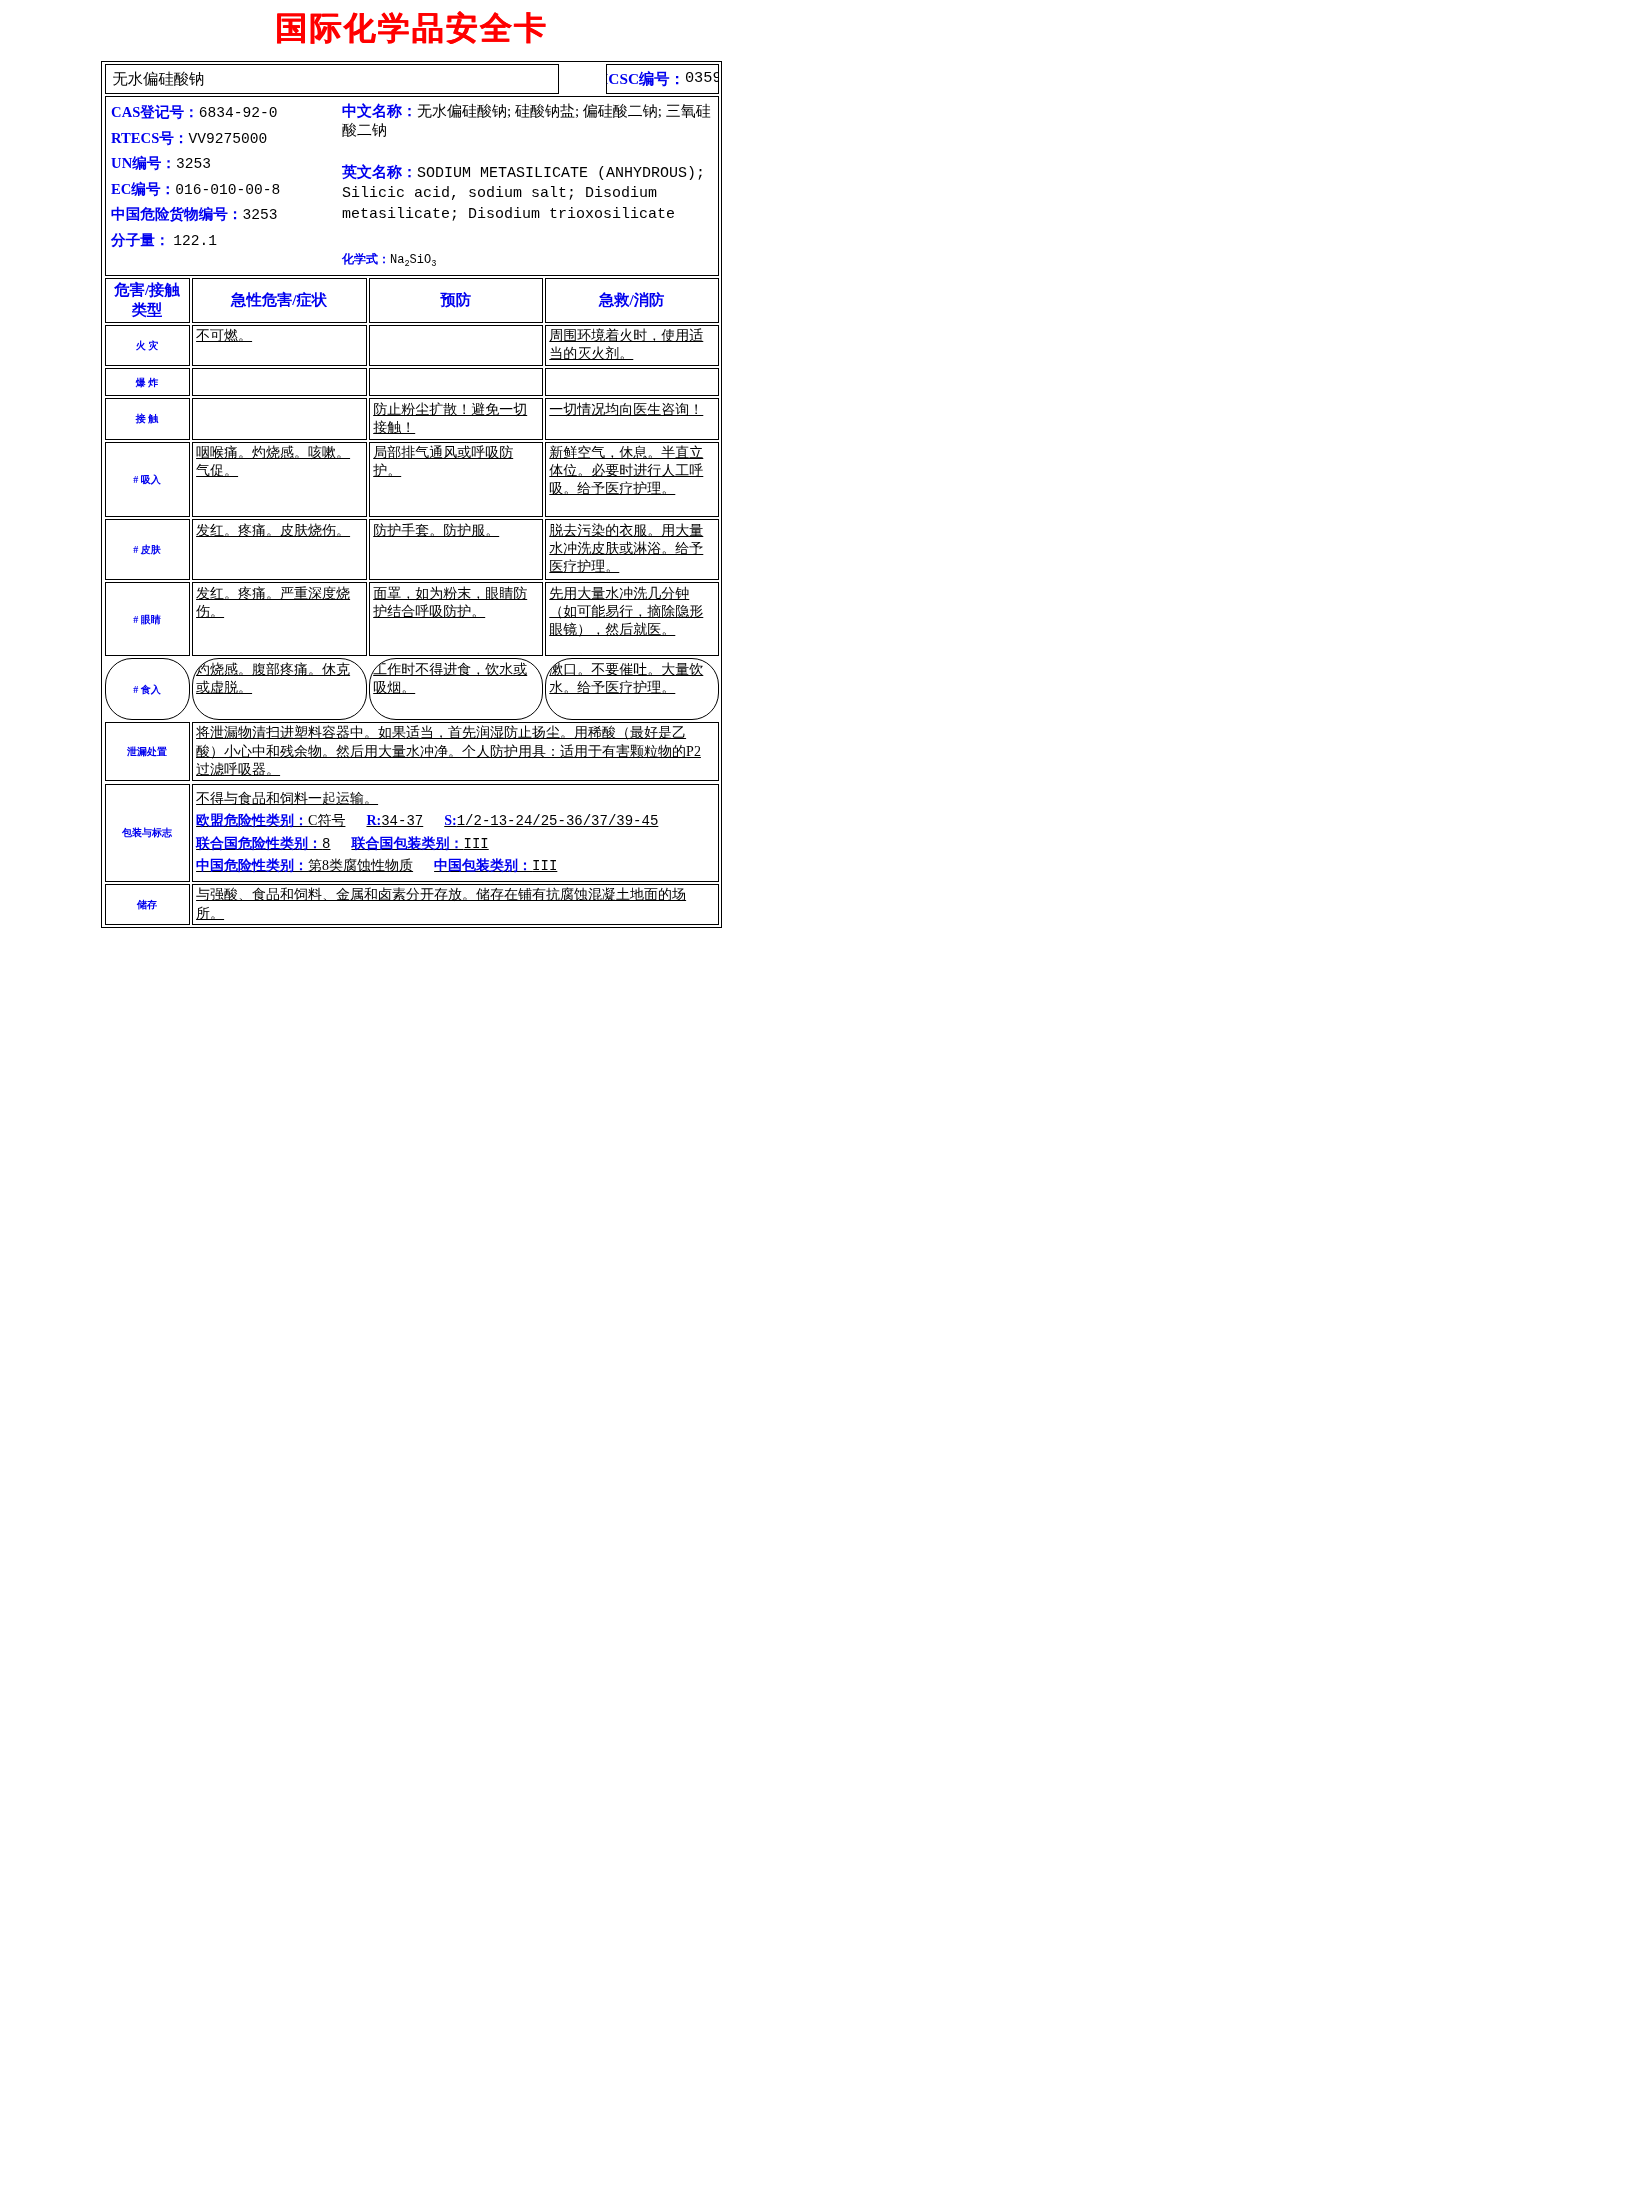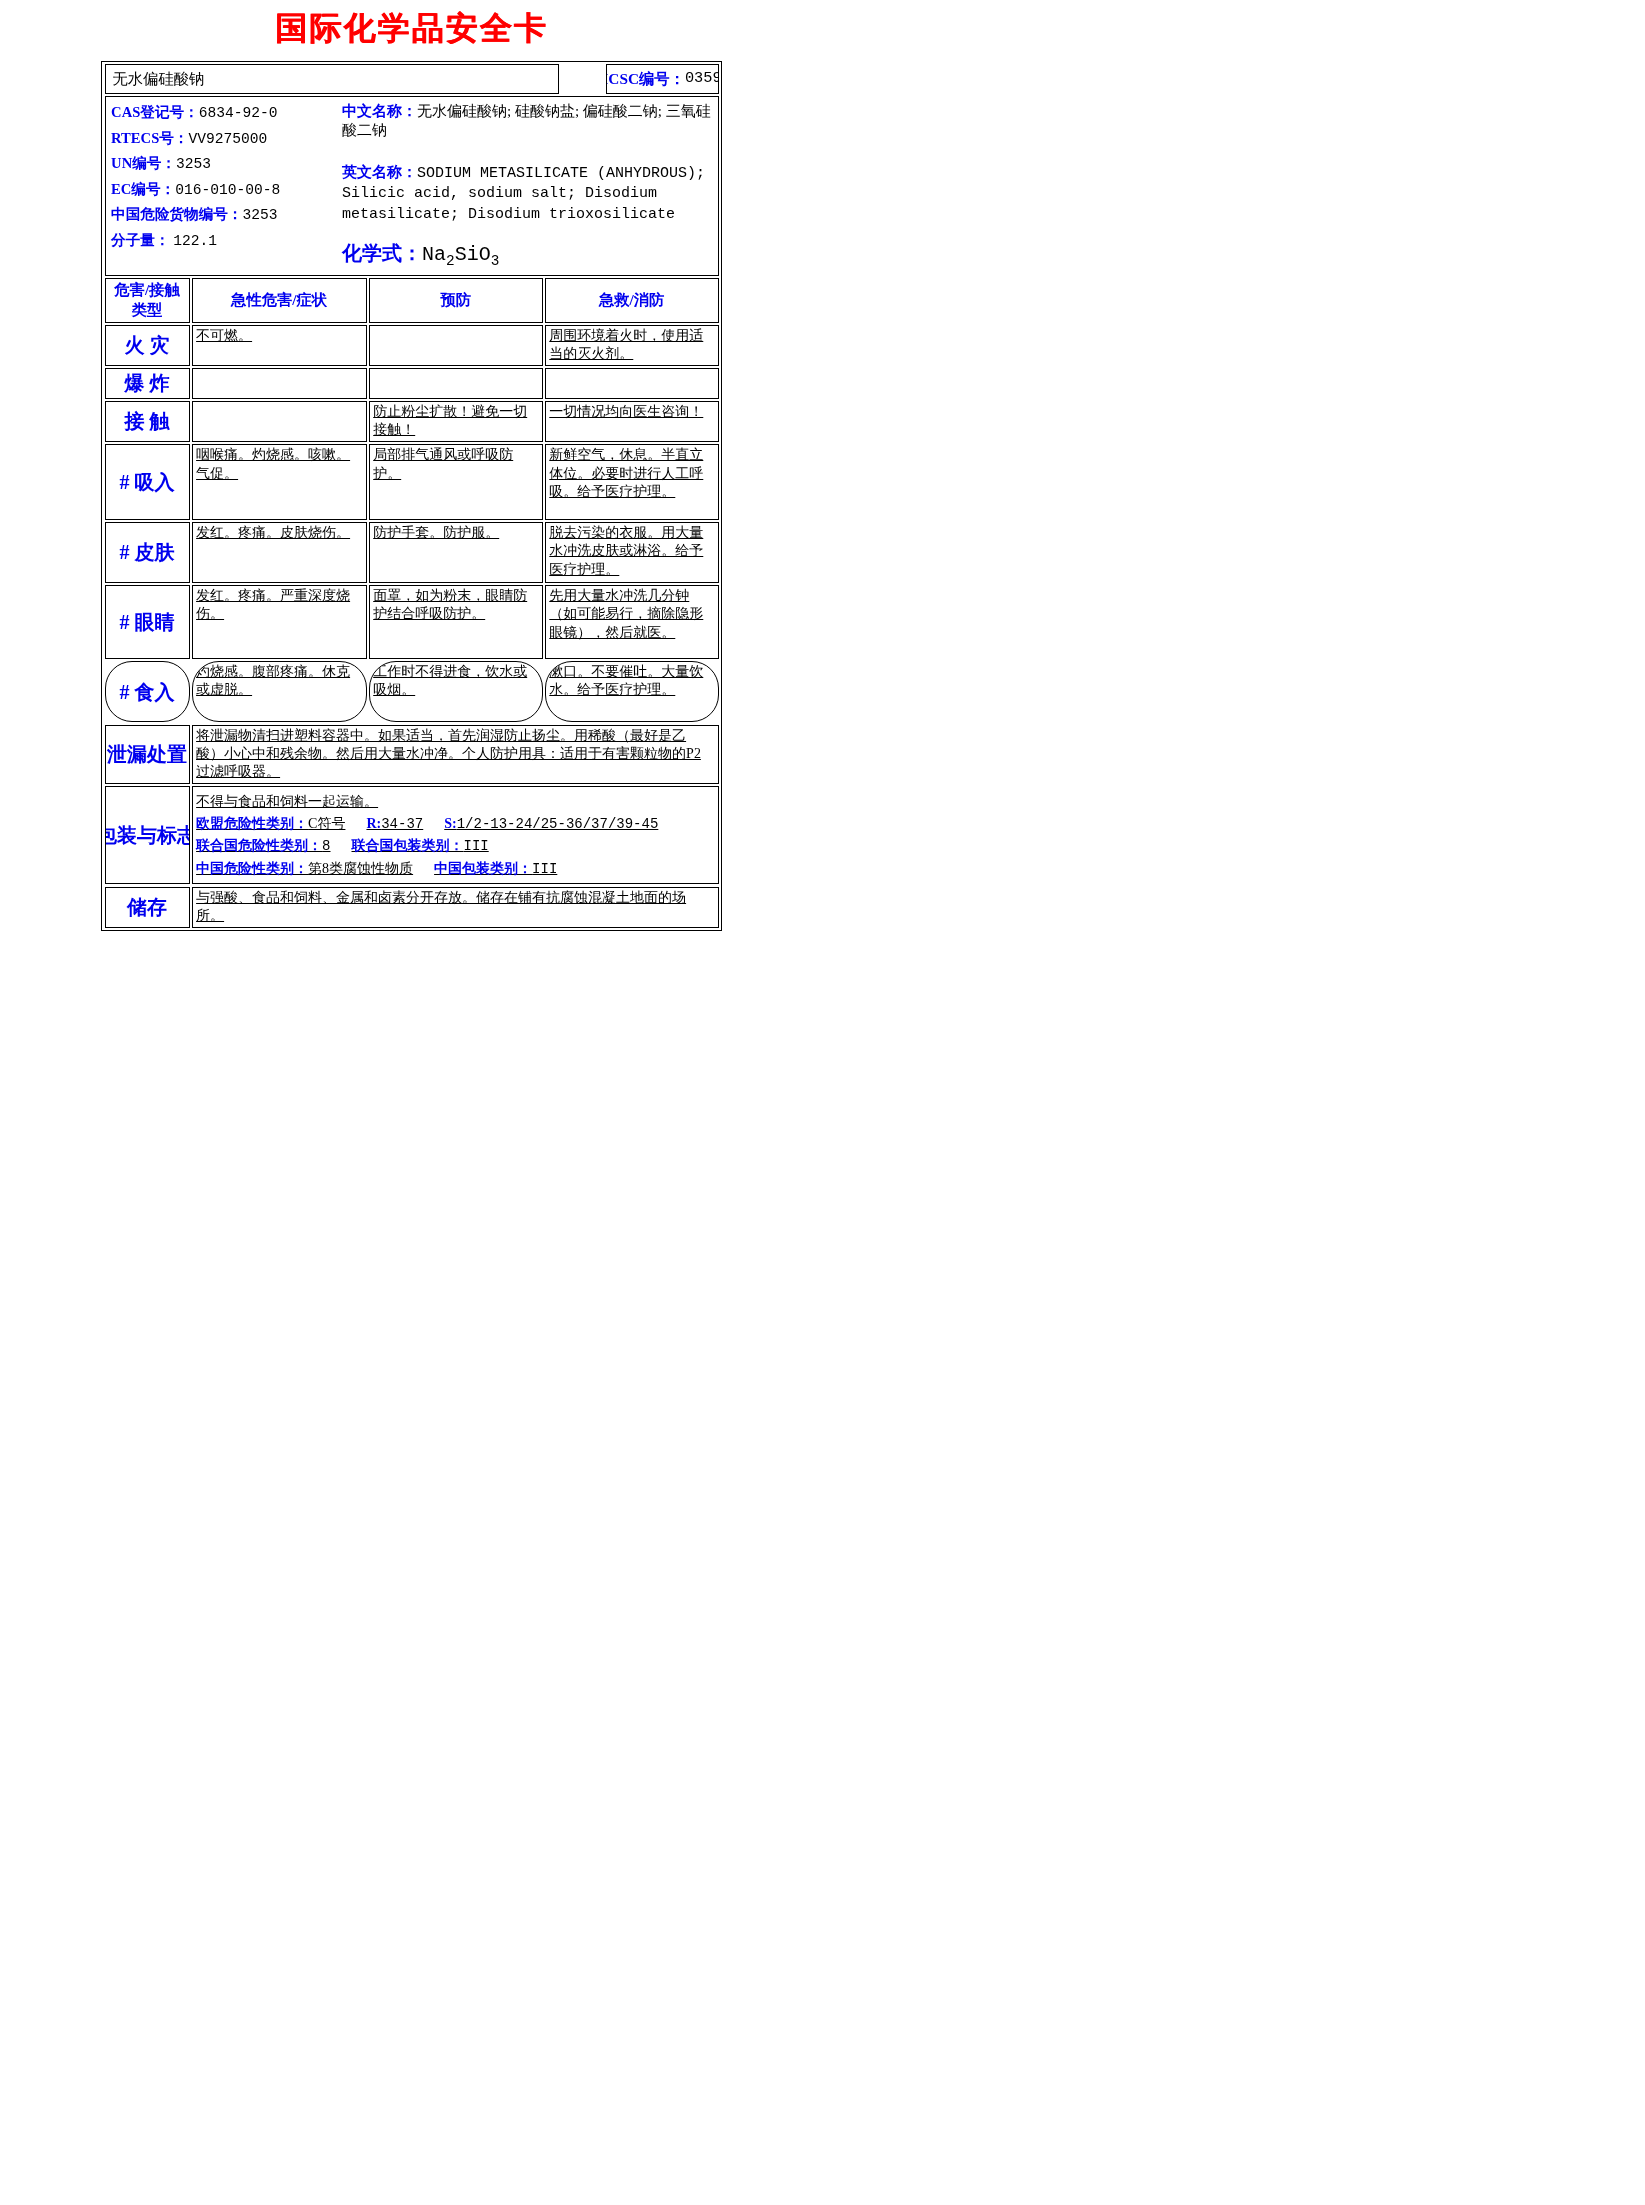--- a/index.html
+++ b/index.html
@@ -68,32 +68,32 @@
   .lbl{color:var(--blue);font-weight:bold;}
   .val{font-family:"Liberation Mono","DejaVu Sans Mono",monospace;}
   .name-cell{display:flex;align-items:center;padding-left:7px;font-size:15.3px;}
   .icsc-cell{display:flex;align-items:center;justify-content:center;font-size:15.3px;white-space:nowrap;margin-left:44px;}
 
   .info-cell{display:flex;gap:5.6px;padding:3.5px 5.6px;}
   .info-left{width:37.5%;display:flex;flex-direction:column;}
   .info-right{flex:1;display:flex;flex-direction:column;}
   .id-line{margin:2.8px 0;font-size:14.6px;white-space:nowrap;}
   .mw-line{margin-top:auto;margin-bottom:20px;font-size:14.6px;}
-  .formula-line{margin-top:auto;margin-bottom:2.8px;font-size:20px;}
+  .formula-line{margin-top:auto;margin-bottom:2.8px;font-size:12px;}
   .names-block{margin:1.4px 0;font-size:15px;}
   .en-block{margin-top:21px;}
   sub.fsub{font-size:0.72em;line-height:0;}
 
   .head-cell{
     display:flex;flex-direction:column;align-items:center;justify-content:center;
     color:var(--blue);font-weight:bold;font-size:15.3px;text-align:center;
   }
   .rowlabel{
     display:flex;align-items:center;justify-content:center;
-    color:var(--blue);font-weight:bold;font-size:20px;text-align:left;
+    color:var(--blue);font-weight:bold;font-size:10px;text-align:left;
     white-space:nowrap;
   }
   .body-cell{font-size:14px;text-decoration:underline;}
   .pack-line{margin:4.2px 0;}
   .seg-gap{margin-left:21px;}
 </style>
 </head>
 <body>
 
 <div class="page">

